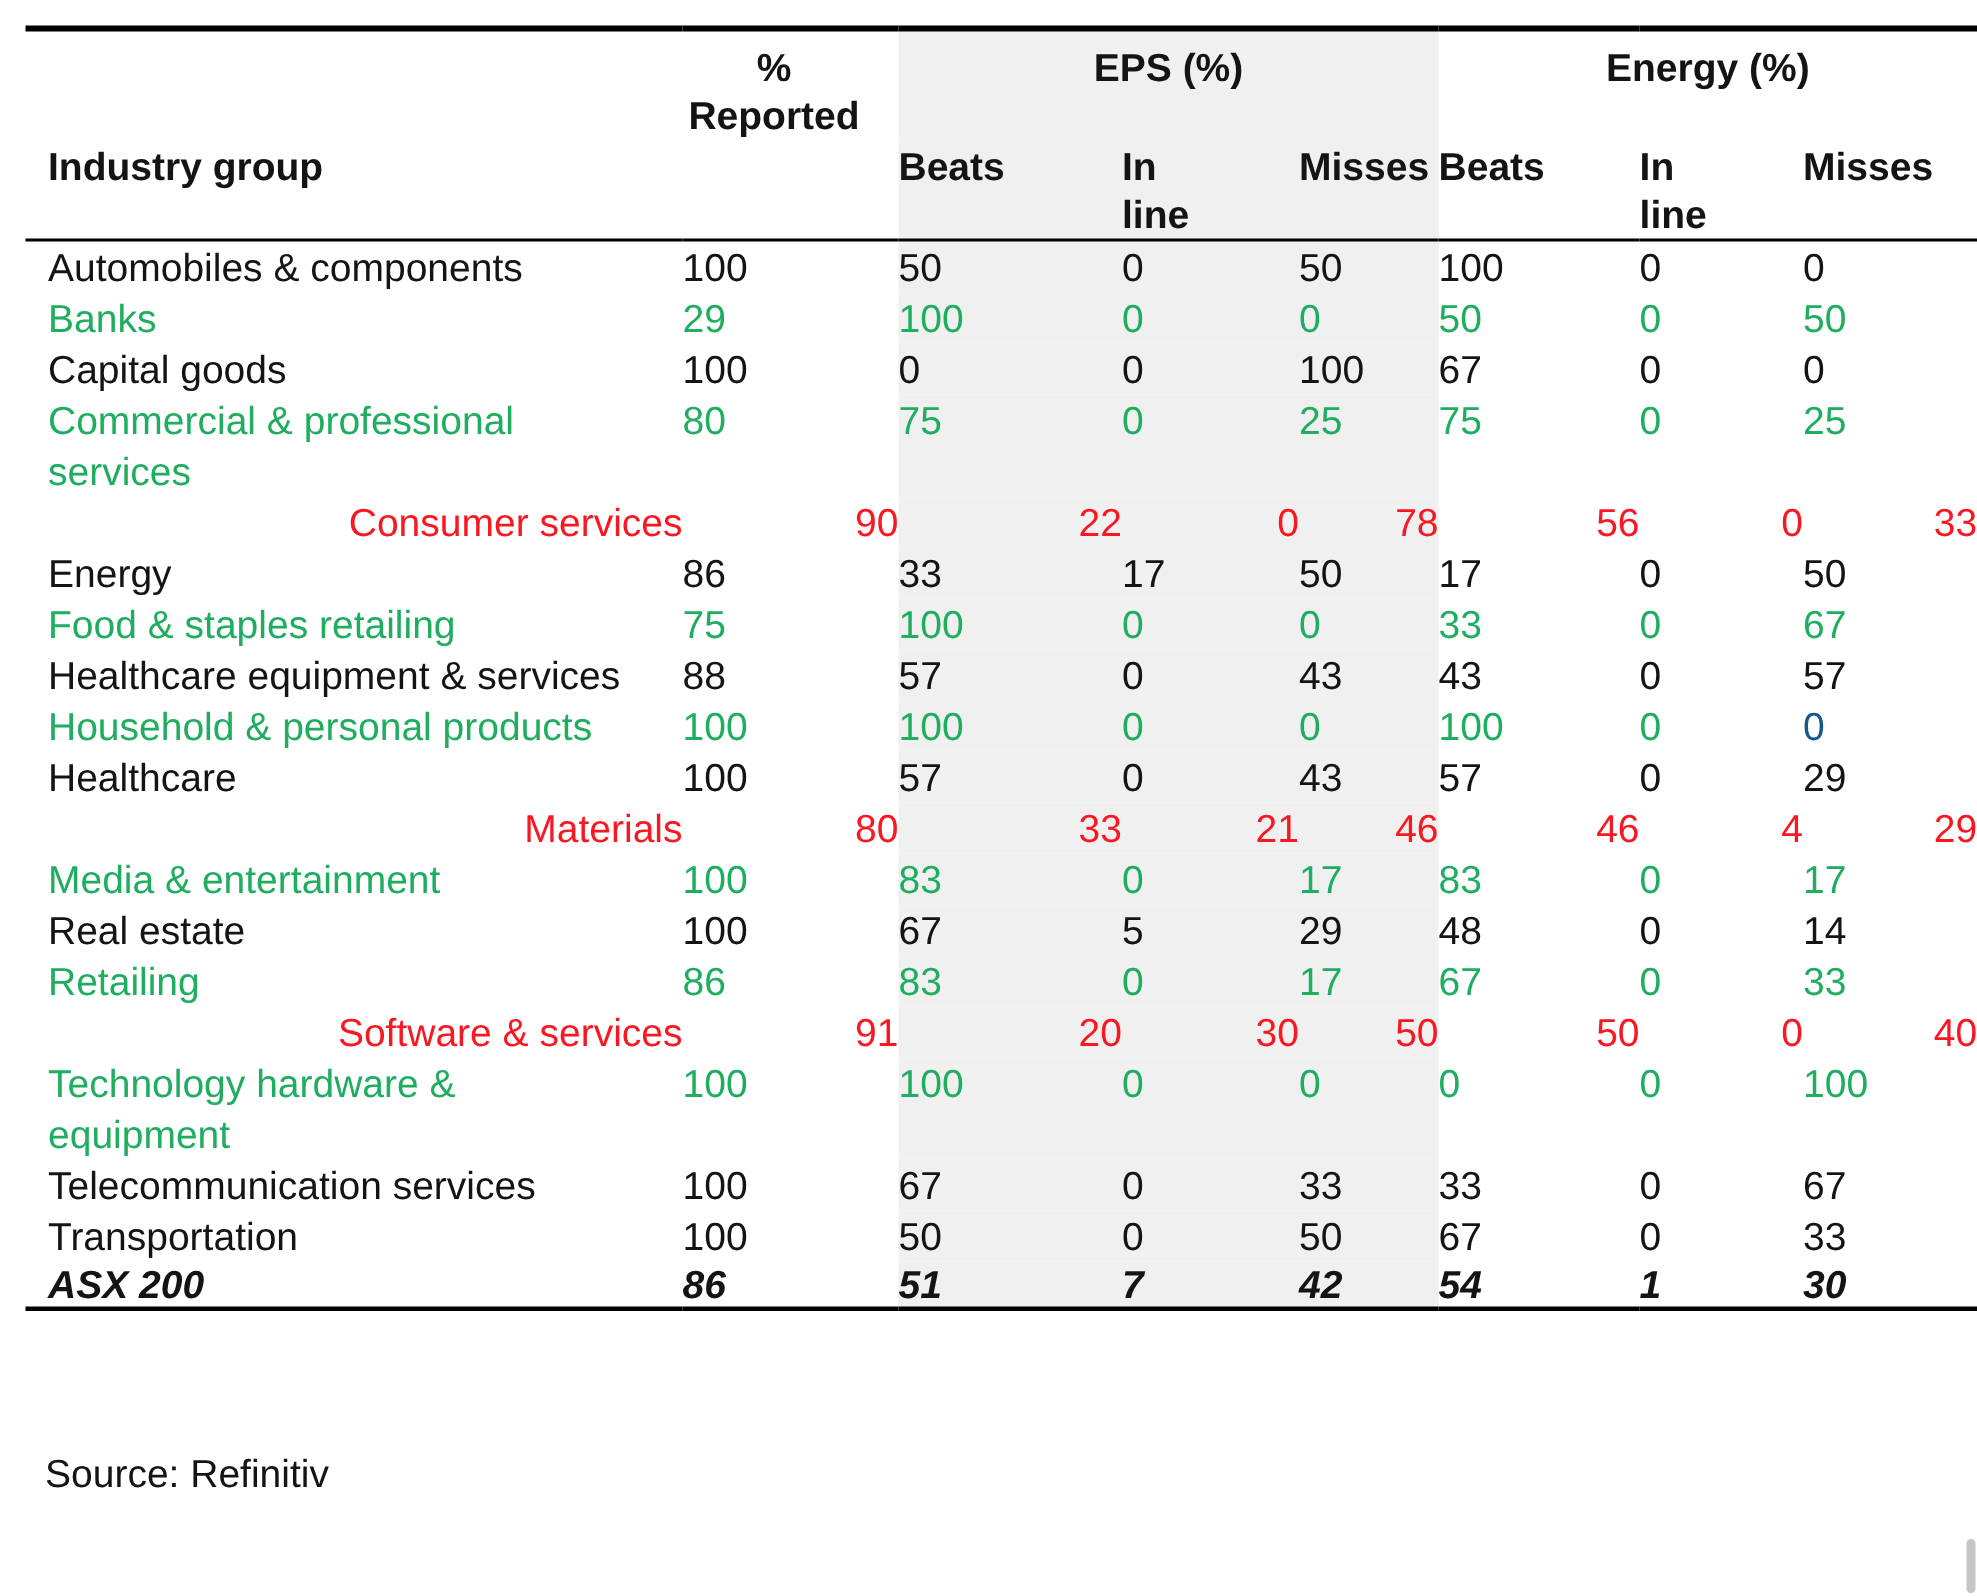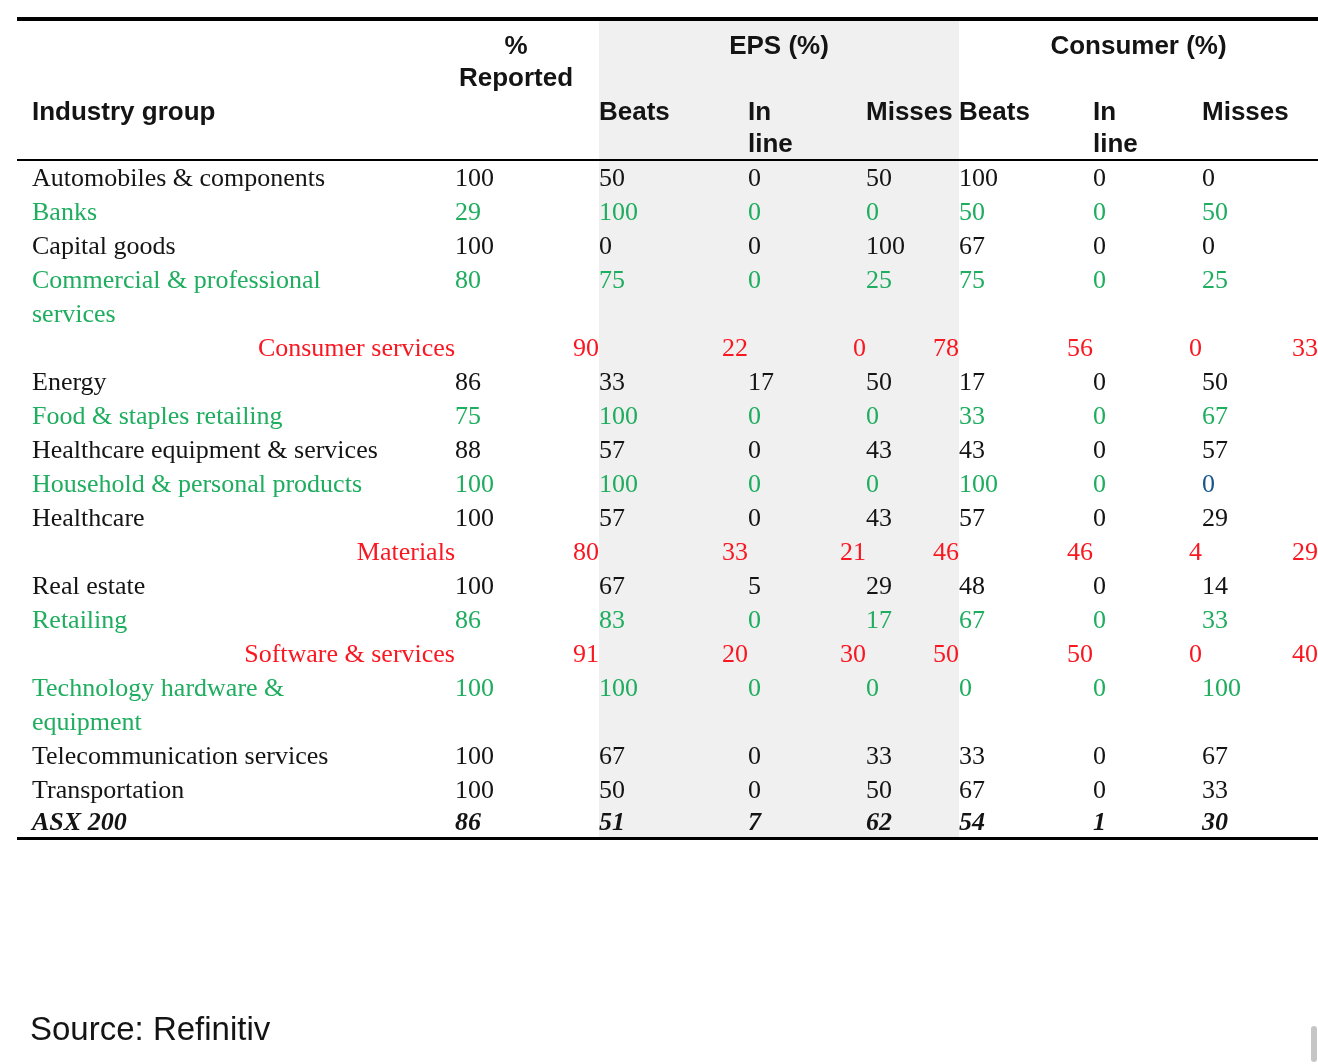--- a/index.html
+++ b/index.html
@@ -20,28 +20,28 @@
   th.center{text-align:center;}
   th.pct-head{padding-right:22px;}
   tr.sub-row th{height:62px;padding-top:2px;}
   .two-line span{display:block;}
   td{padding:0;vertical-align:top;line-height:34px;white-space:nowrap;overflow:visible;}
   td.name-cell .nl{display:block;}
   
   th.col1,td.col1{padding-left:15px;}
   .ind1{}
   tbody tr{height:34px;}
-  tbody{border-bottom:3px solid #000;font-family:Liberation Serif, serif;}
+  tbody{border-bottom:3px solid #000;}
   tr.row-total{font-weight:bold;font-style:italic;height:30px;}
   tr.row-total td{line-height:30px;}
   .c-black{color:var(--black);}
   .c-green{color:var(--green);}
   .c-red{color:var(--red);text-align:right;}
   td.c-blue{color:var(--blue);}
-  .source-line{position:absolute;left:30px;top:1012px;font-size:33px;line-height:34px;}
+  .source-line{position:absolute;left:30px;top:965px;font-size:26px;line-height:34px;}
   .scroll-thumb{position:absolute;right:1px;top:1026px;width:6px;height:36px;background:#c6c6c6;border-radius:3px;}
 </style>
 </head>
 <body>
 
 <div class="table-wrap">
   <table>
     <colgroup>
       <col style="width:438px">
       <col style="width:144px">
@@ -53,21 +53,21 @@
       <col style="width:116px">
     </colgroup>
     <thead>
       <tr class="group-row">
         <th class="col1"></th>
         <th class="center pct-head two-line">
           <span>%</span>
           <span>Reported</span>
         </th>
         <th class="center" colspan="3">EPS (%)</th>
-        <th class="center" colspan="3">Consumer (%)</th>
+        <th class="center" colspan="3">Energy (%)</th>
       </tr>
       <tr class="sub-row">
         <th class="col1">Industry group</th>
         <th></th>
         <th class="ind1">Beats</th>
         <th class="two-line">
           <span>In</span>
           <span>line</span>
         </th>
         <th>Misses</th>
@@ -206,20 +206,32 @@
             <span class="nl">Materials</span>
           </td>
           <td>80</td>
           <td class="ind1">33</td>
           <td>21</td>
           <td>46</td>
           <td class="ind1">46</td>
           <td>4</td>
           <td>29</td>
         </tr>
+        <tr class="c-green">
+          <td class="name-cell col1">
+            <span class="nl">Media &amp; entertainment</span>
+          </td>
+          <td>100</td>
+          <td class="ind1">83</td>
+          <td>0</td>
+          <td>17</td>
+          <td class="ind1">83</td>
+          <td>0</td>
+          <td>17</td>
+        </tr>
         <tr class="c-black">
           <td class="name-cell col1">
             <span class="nl">Real estate</span>
           </td>
           <td>100</td>
           <td class="ind1">67</td>
           <td>5</td>
           <td>29</td>
           <td class="ind1">48</td>
           <td>0</td>
@@ -286,21 +298,21 @@
           <td>0</td>
           <td>33</td>
         </tr>
         <tr class="c-black row-total">
           <td class="name-cell col1">
             <span class="nl">ASX 200</span>
           </td>
           <td>86</td>
           <td class="ind1">51</td>
           <td>7</td>
-          <td>62</td>
+          <td>42</td>
           <td class="ind1">54</td>
           <td>1</td>
           <td>30</td>
         </tr>
       </tbody>
   </table>
 </div>
 
 <div class="source-line">Source: Refinitiv</div>
 <div class="scroll-thumb"></div>

